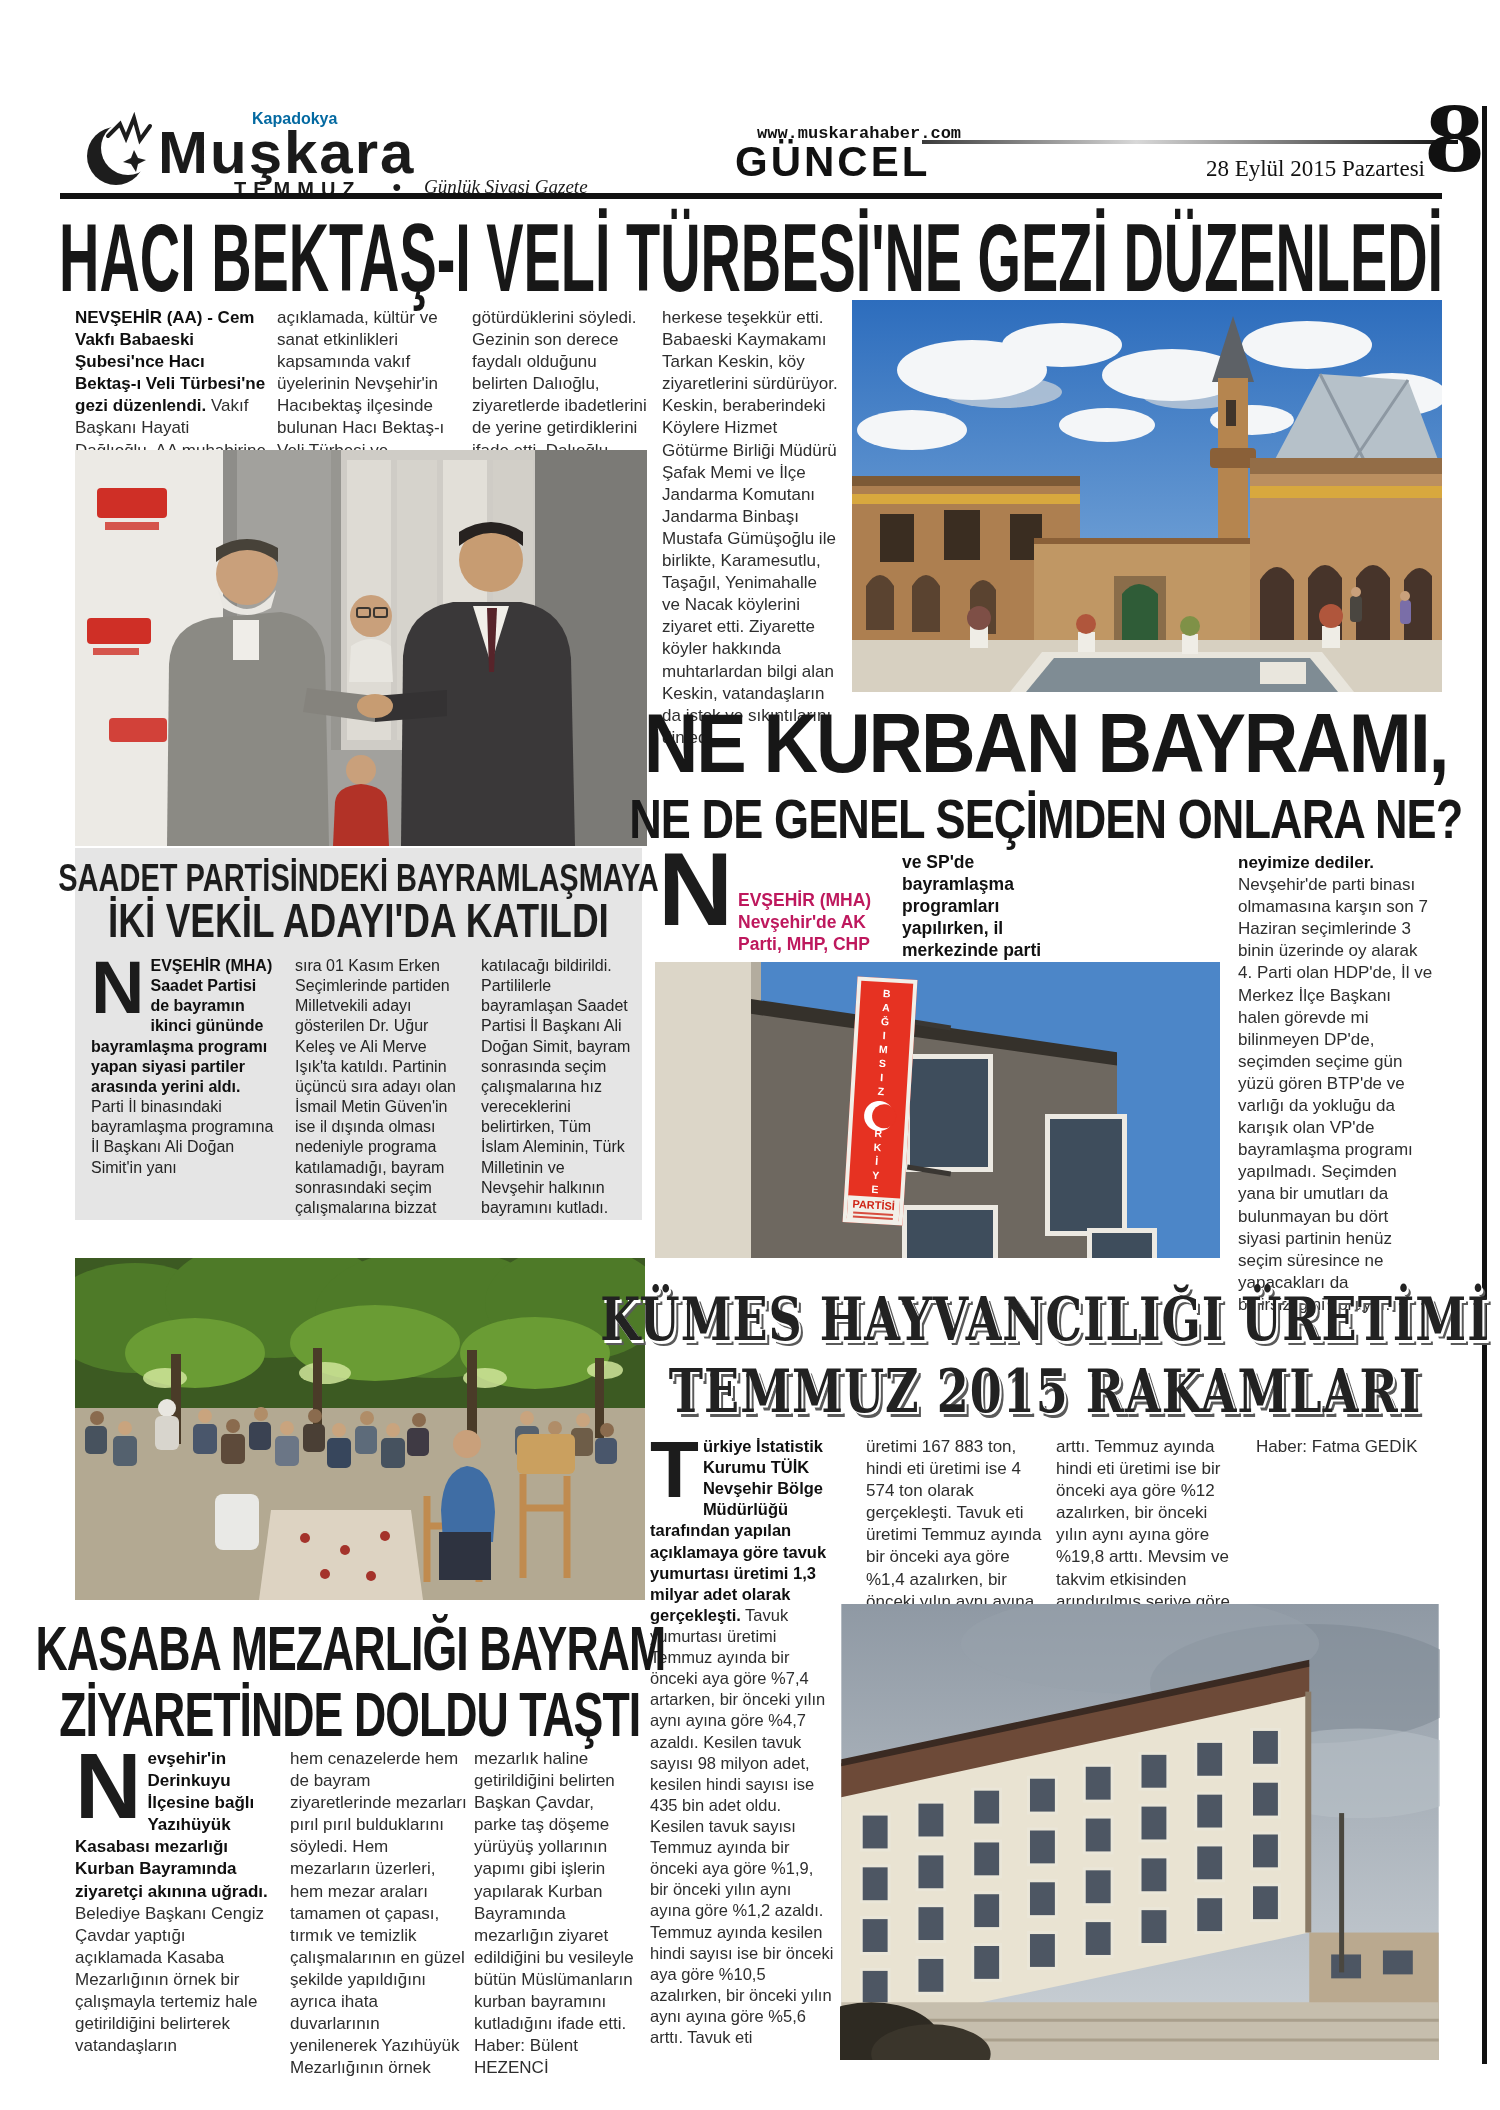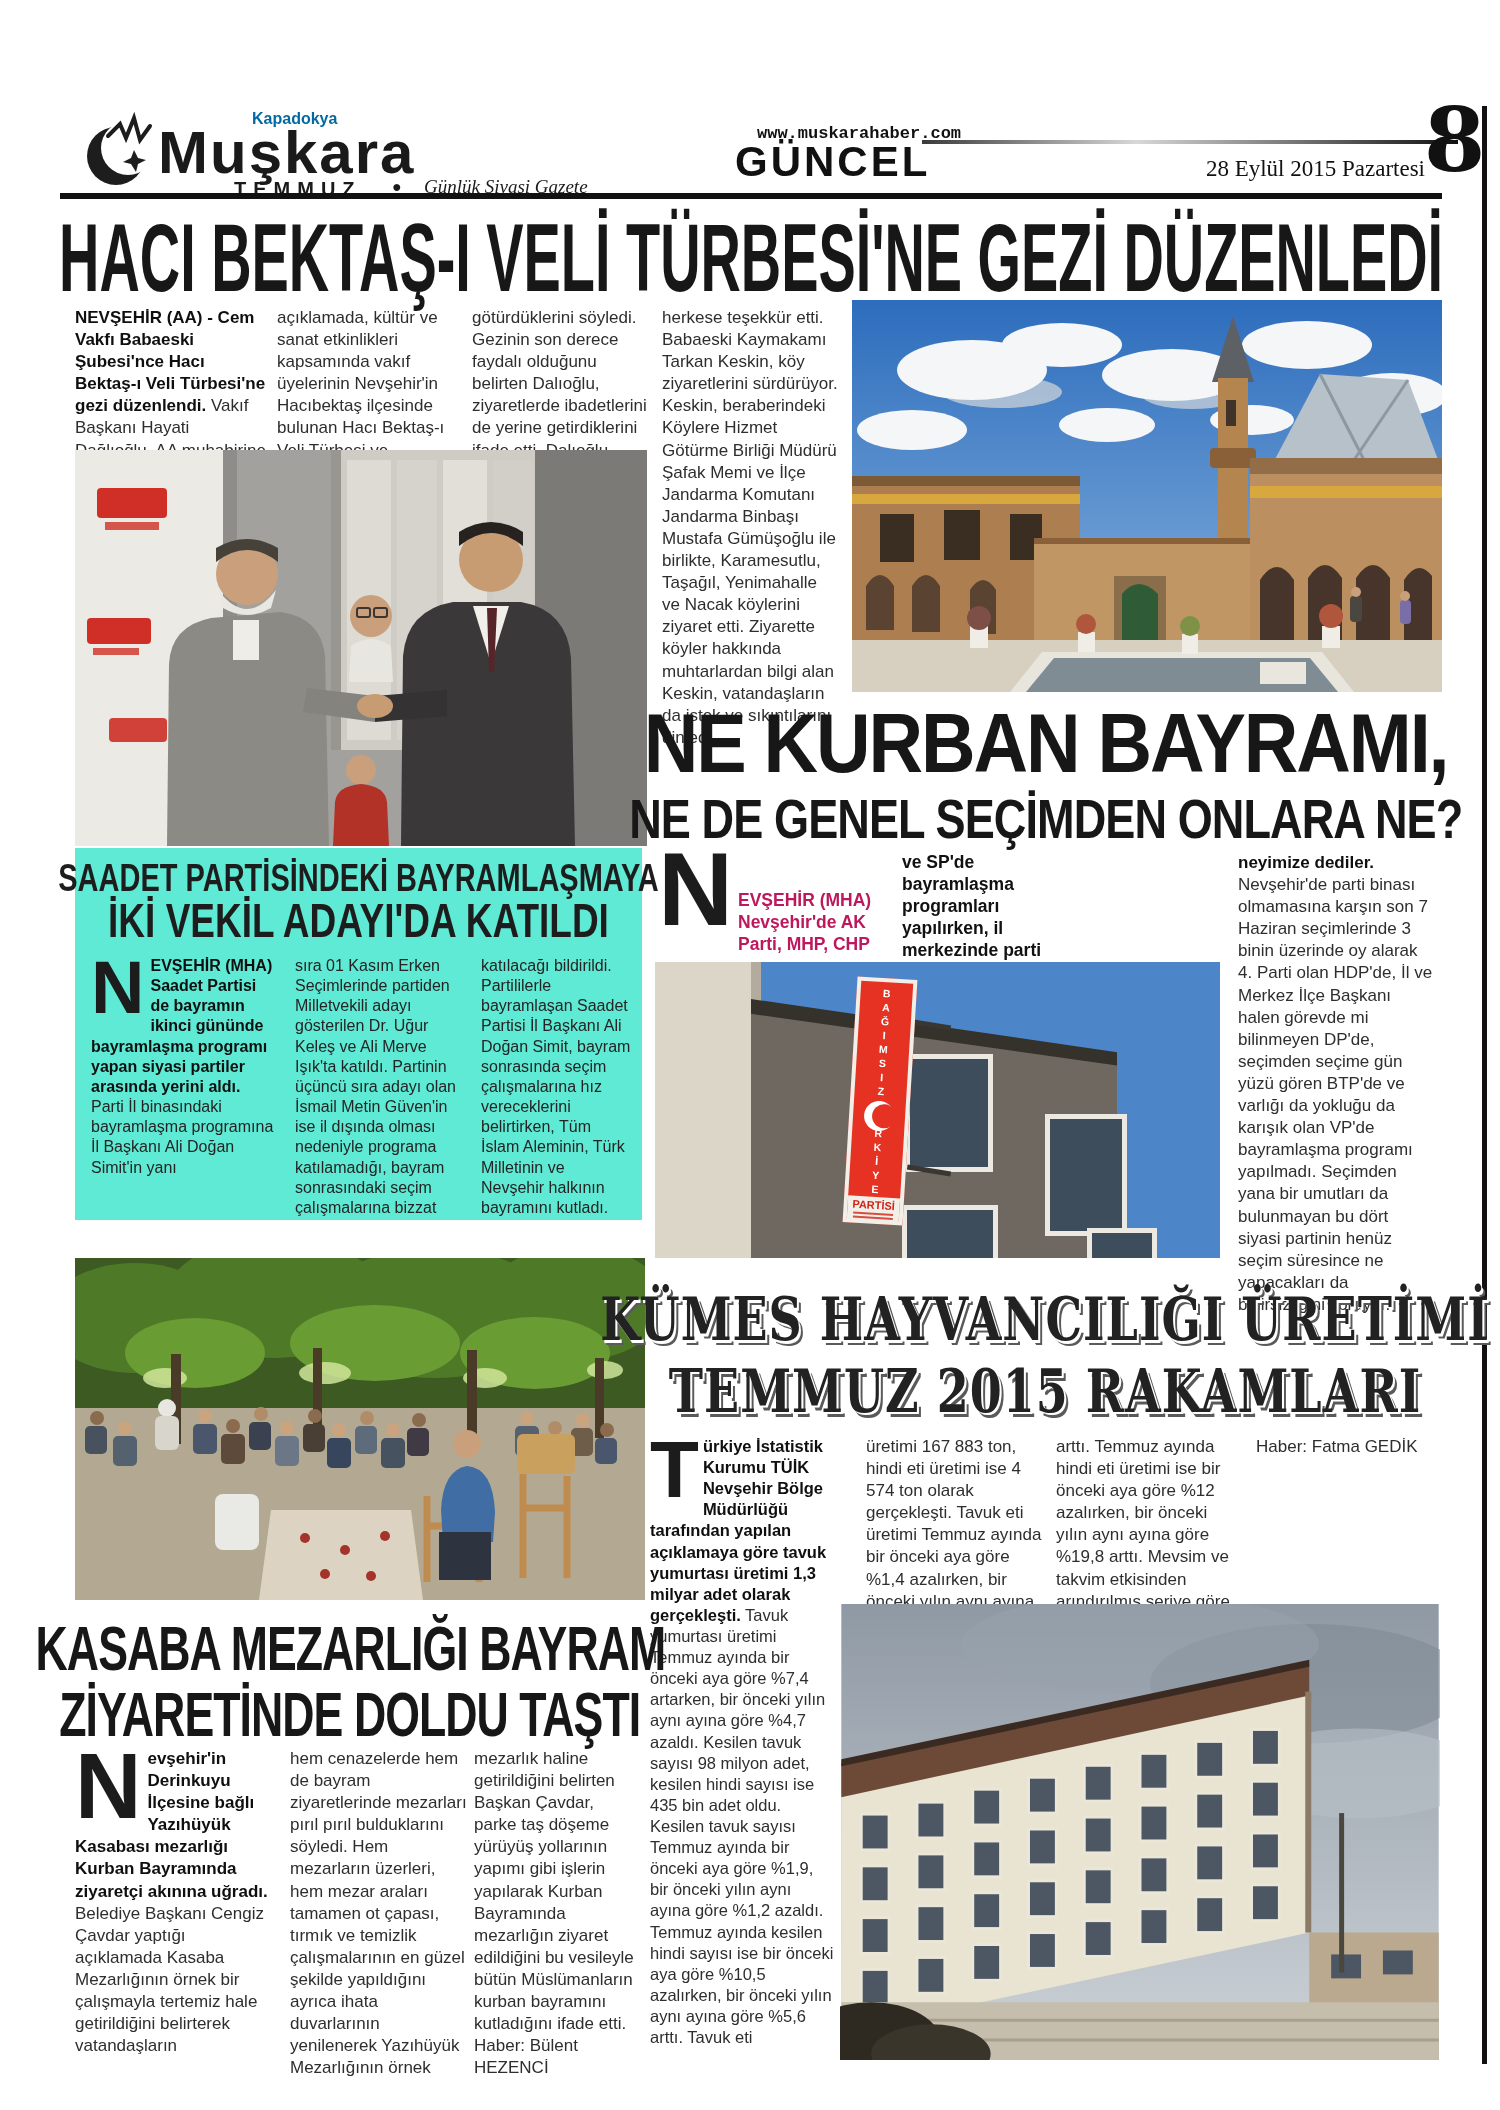--- a/index.html
+++ b/index.html
@@ -18,21 +18,21 @@
   .logo-kapadokya{font-weight:bold;font-size:16px;color:#0369a1;}
   .logo-haber{font-weight:bold;font-size:20px;letter-spacing:7px;color:#1a1a1a;}
   .logo-tagline{font-family:"Liberation Serif",serif;font-style:italic;font-size:19px;color:#1a1a1a;}
   .www{font-family:"Liberation Serif",serif;font-weight:bold;font-size:17px;color:#111;}
   .guncel{font-family:Liberation Sans, sans-serif;font-weight:bold;font-size:42px;letter-spacing:3px;color:#111;}
   .date{font-family:"Liberation Serif",serif;font-size:23px;color:#111;text-align:right;}
   .pagenum{font-family:"DejaVu Serif",serif;font-weight:bold;font-size:88px;color:#111;line-height:1;}
   .rule{background:#111;}
   .gradrule{background:linear-gradient(90deg,#3a3a3a,#d8d8d8 40%,#101010);}
   
-  .graybox{background:#5eead4;}
+  .graybox{background:#e5e5e5;}
   .graybox .col{color:#242424;font-size:16px;line-height:1.26;}
   
   .kumeshl{color:#222;text-shadow:2px 2px 0 #ffffff,4px 4px 0 #5a5a5a;letter-spacing:1px;}
   
   .photo{overflow:hidden;}
   .photo svg{display:block;width:100%;height:100%;}
   
   #btp-photo{background:#4c86c8;}
   .btp-leftwall{position:absolute;left:0;top:0;width:96px;height:100%;background:#dcd6c8;border-right:10px solid #b3ac9e;}
   .btp-bld{position:absolute;left:96px;top:0;width:366px;height:296px;background:#6e6860;

